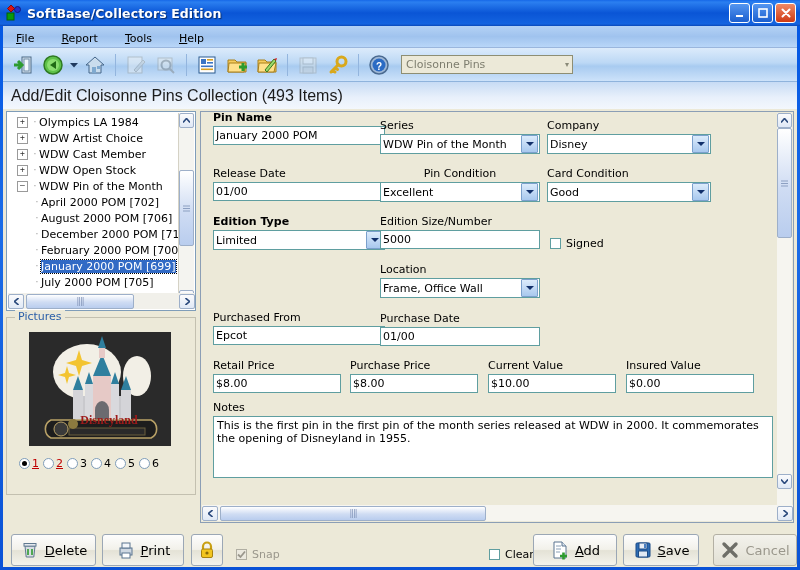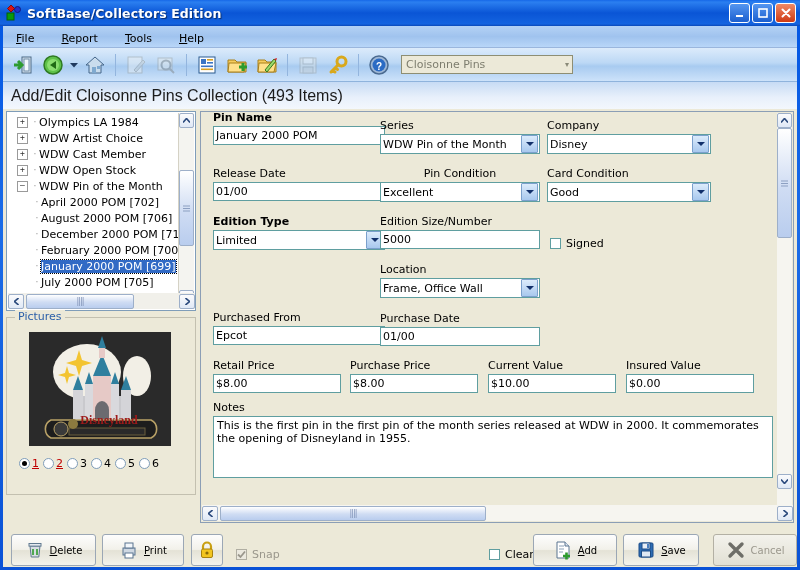--- a/index.html
+++ b/index.html
@@ -175,21 +175,21 @@
   .form-hsb{
     position:absolute;left:1px;bottom:1px;width:591px;height:16px;
     background:#f6f5f0;display:flex;align-items:center;
   }
   
   .btnbar{position:absolute;left:0;top:505px;width:794px;height:38px;background:#ece9d8;}
   .xpbtn{
     position:absolute;height:32px;border:1px solid #9ba7b5;border-radius:3px;
     background:linear-gradient(#fdfdfd,#f2f1ea 48%,#e4e2d6 52%,#f4f3ec);
     display:flex;align-items:center;justify-content:center;gap:5px;
-    font-size:10px;color:#000;box-sizing:border-box;
+    font-size:13px;color:#000;box-sizing:border-box;
   }
   .xpbtn.disabled{color:#9a978c;background:linear-gradient(#f3f2ec,#e2e0d4);}
   .xpbtn u{text-decoration:underline;}
   .snap{
     position:absolute;left:233px;top:17px;display:flex;align-items:center;gap:5px;
     font-size:11px;color:#9a978c;
   }
   .snap .chk{border-color:#b0aea2;background:#ebe9df;}
   .clearall{
     position:absolute;left:486px;top:17px;display:flex;align-items:center;gap:5px;font-size:11px;

